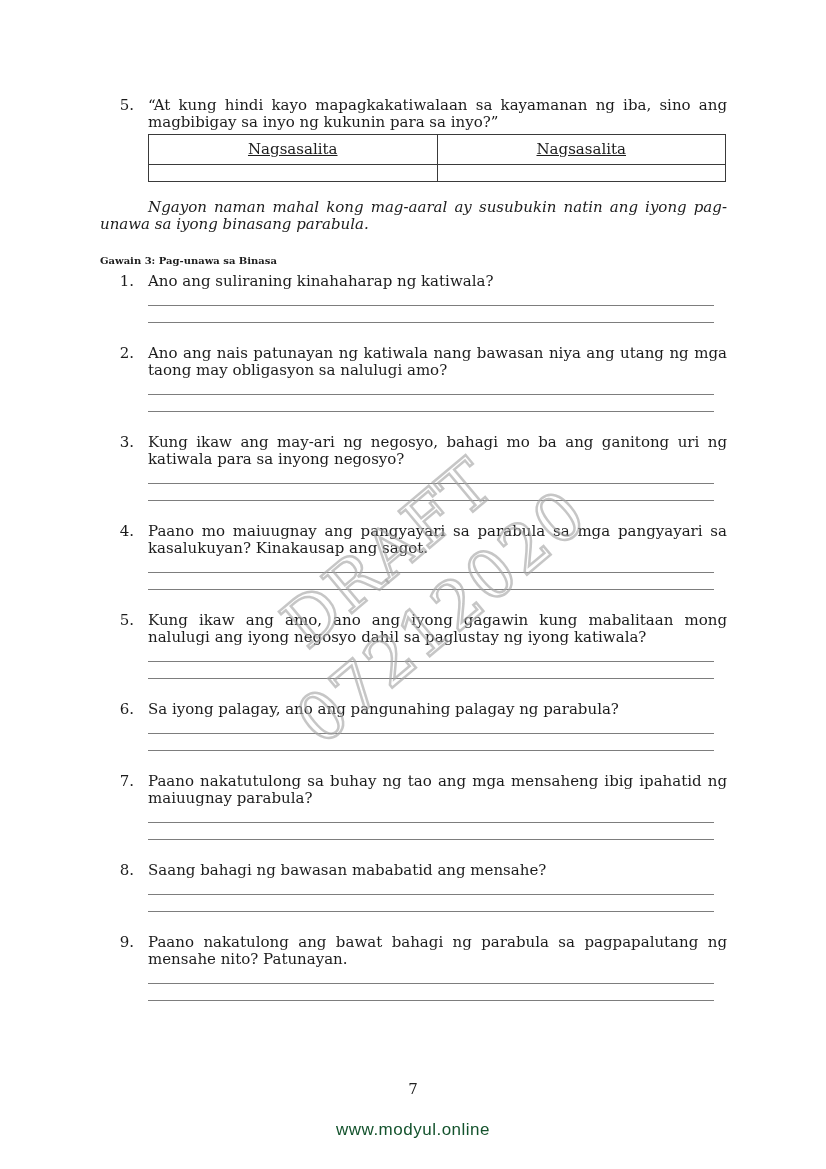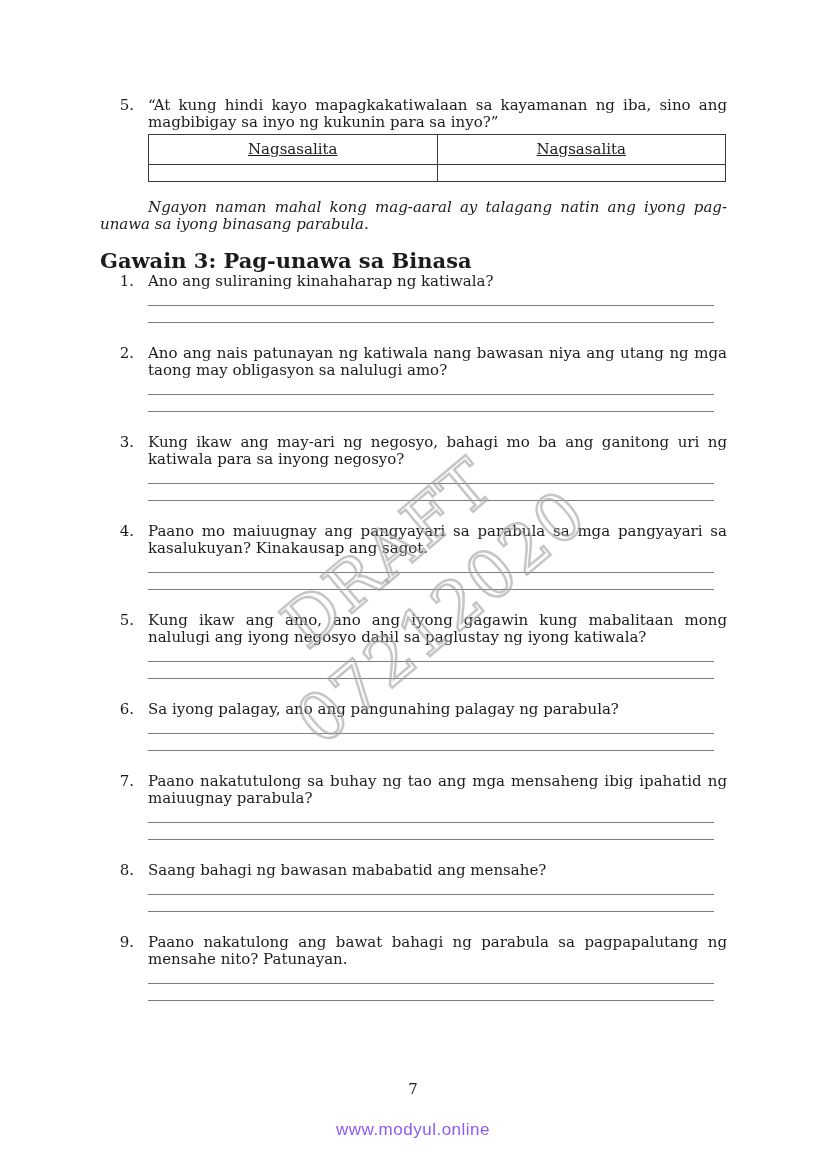--- a/index.html
+++ b/index.html
@@ -46,21 +46,21 @@
   .speaker-table td { height: 17px; }
 
   .intro {
     margin-top: 17px;
     text-indent: 48px;
     text-align: justify;
     font-style: italic;
   }
   .activity-title {
     margin-top: 19px;
-    font-size: 21px;
+    font-size: 10px;
     font-weight: bold;
     line-height: 17px;
   }
   .panuto { margin: 0; }
 
   .q-list { margin-top: 4px; }
   .q-item { margin-bottom: 22px; }
   .q-item:last-child { margin-bottom: 0; }
   .lines { margin-left: 48px; margin-right: 13px; }
   .line { height: 16px; border-bottom: 1.5px solid #7d7d7d; }
@@ -89,21 +89,21 @@
     font-size: 15px;
     color: #222222;
   }
   .site-footer {
     position: absolute;
     top: 1120px; left: 0; width: 100%;
     text-align: center;
     font-family: "Liberation Sans", sans-serif;
     font-size: 17px;
     letter-spacing: 0.5px;
-    color: #8b5cf6;
+    color: #14532d;
   }
 </style>
 </head>
 <body>
 
 <div class="page">
   <div class="content">
 
     <div class="q-row">
       <div class="q-num">5.</div>
@@ -116,21 +116,21 @@
           <th>Nagsasalita</th>
           <th>Nagsasalita</th>
         </tr>
         <tr>
           <td></td>
           <td></td>
         </tr>
       </tbody>
     </table>
 
-    <p class="intro">Ngayon naman mahal kong mag-aaral ay talagang natin ang iyong pag-unawa sa iyong binasang parabula.</p>
+    <p class="intro">Ngayon naman mahal kong mag-aaral ay susubukin natin ang iyong pag-unawa sa iyong binasang parabula.</p>
 
     <h3 class="activity-title">Gawain 3: Pag-unawa sa Binasa</h3>
 
     <div class="q-list">
 
       <div class="q-item">
         <div class="q-row">
           <div class="q-num">1.</div>
           <div class="q-text">Ano ang suliraning kinahaharap ng katiwala?</div>
         </div>

